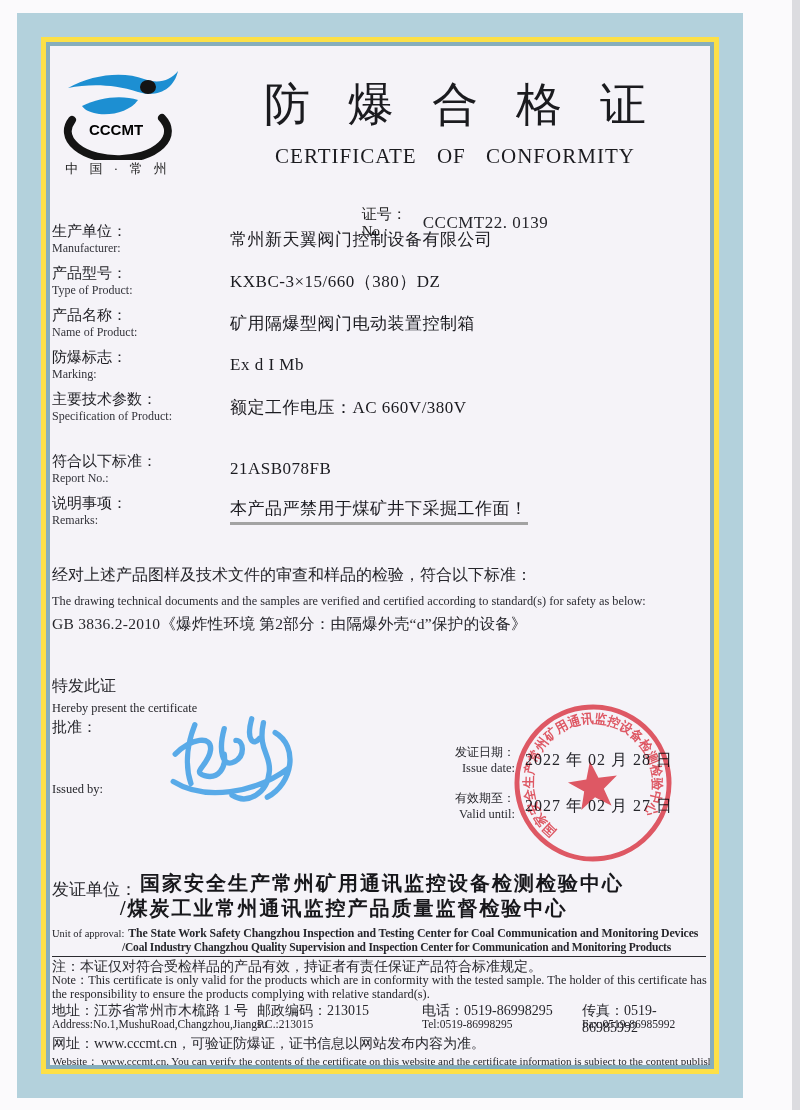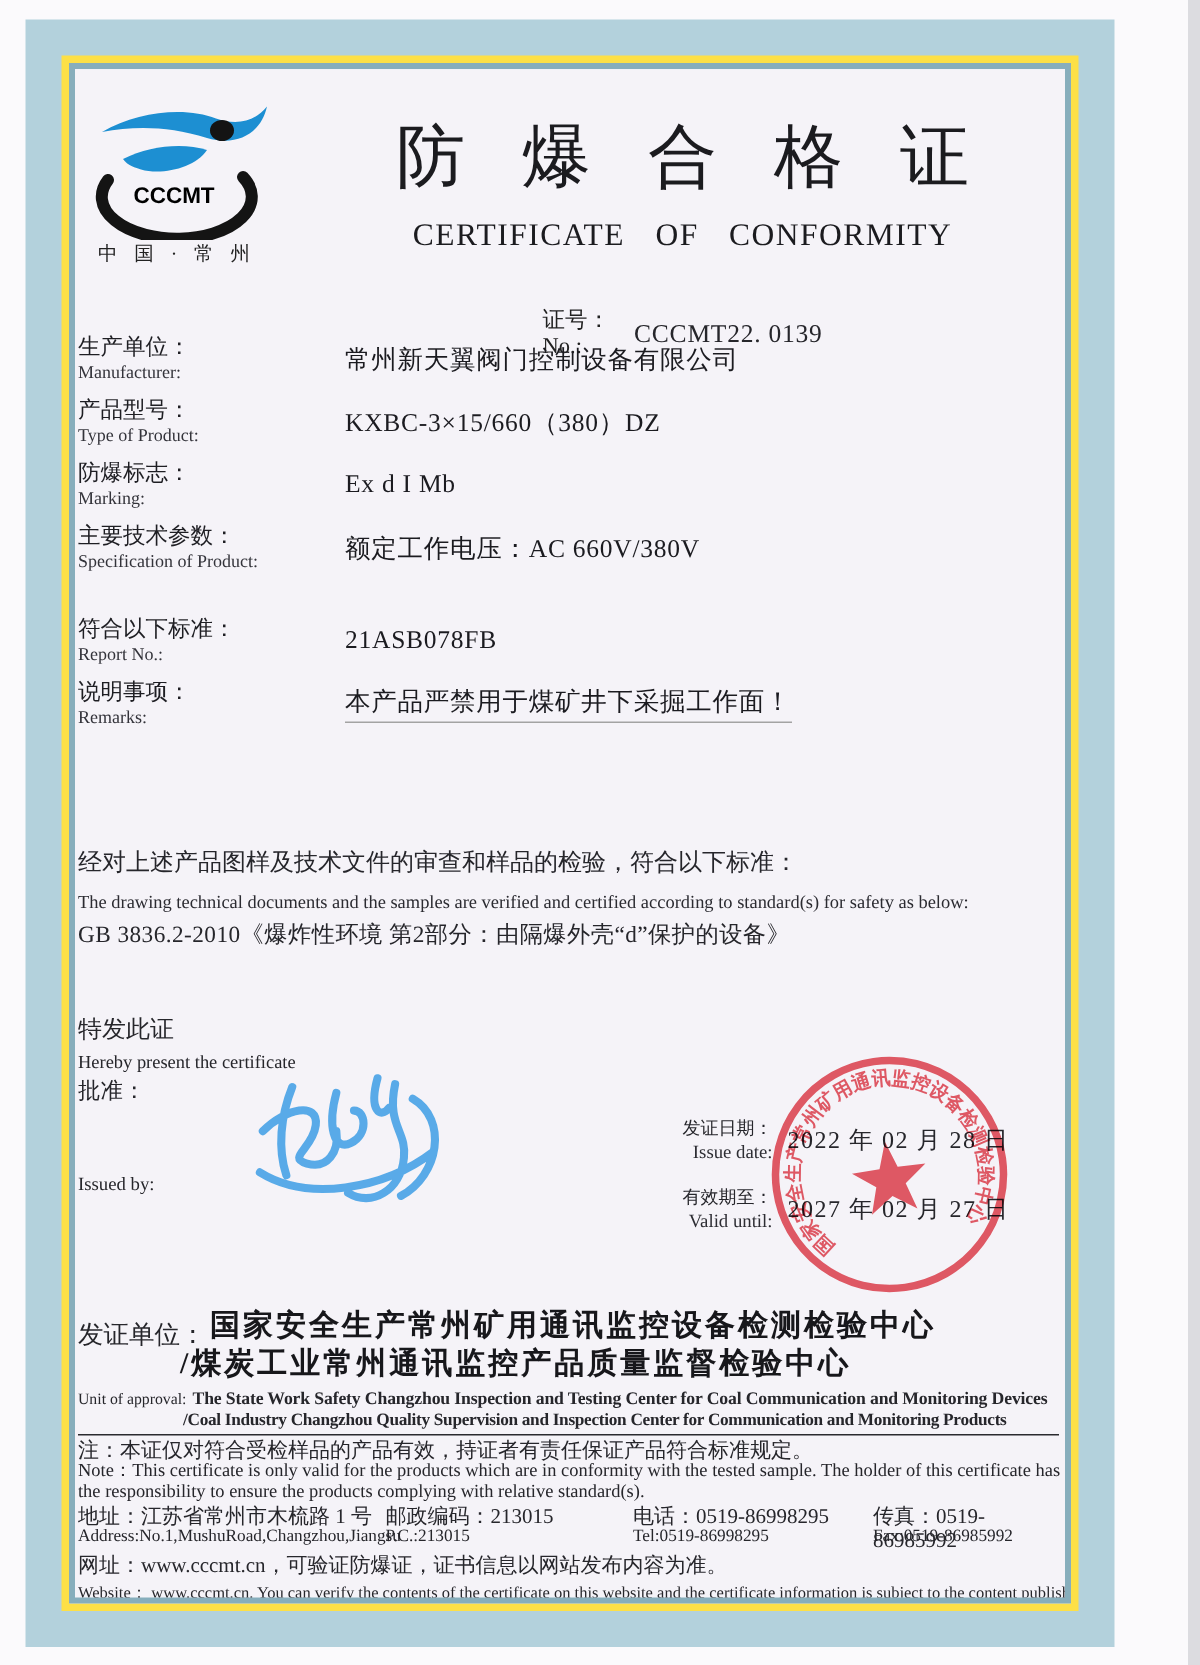--- a/index.html
+++ b/index.html
@@ -21,21 +21,21 @@
   .certno .val { font-size:17px; margin-left:16px; letter-spacing:0.5px; }
 
   
   .fields { left:2px; right:6px; top:172px; }
   .frow { display:flex; align-items:center; min-height:42px; }
   .frow.gap-top { margin-top:20px; }
   .flabel { width:178px; flex:0 0 178px; }
   .flabel .cn { font-size:15px; color:#1e1e23; }
   .flabel .en { font-size:12px; color:#33333a; }
   .fvalue { font-size:17px; color:#1b1b20; letter-spacing:0.5px; }
-  .fvalue.u { border-bottom:1px solid #a3a3a3; padding-bottom:2px; }
+  .fvalue.u { border-bottom:3px solid #a3a3a3; padding-bottom:2px; }
 
   
   .standards { left:2px; right:4px; top:519px; }
   .std-cn { font-size:16px; margin-bottom:8px; }
   .std-en { font-size:12.3px; margin-bottom:4px; color:#2b2b31; }
   .std-item { font-size:15.5px; line-height:22px; letter-spacing:0.3px; }
 
   
   .present-cn { left:2px; top:630px; font-size:16px; }
   .present-en { left:2px; top:655px; font-size:12.3px; }
@@ -111,20 +111,27 @@
                   <div class="en">Manufacturer:</div>
                 </div>
               <div class="fvalue">常州新天翼阀门控制设备有限公司</div>
             </div>
             <div class="frow">
               <div class="flabel">
                   <div class="cn">产品型号：</div>
                   <div class="en">Type of Product:</div>
                 </div>
               <div class="fvalue">KXBC-3×15/660（380）DZ</div>
+            </div>
+            <div class="frow">
+              <div class="flabel">
+                  <div class="cn">产品名称：</div>
+                  <div class="en">Name of Product:</div>
+                </div>
+              <div class="fvalue">矿用隔爆型阀门电动装置控制箱</div>
             </div>
             <div class="frow">
               <div class="flabel">
                   <div class="cn">防爆标志：</div>
                   <div class="en">Marking:</div>
                 </div>
               <div class="fvalue">Ex d I Mb</div>
             </div>
             <div class="frow">
               <div class="flabel">

